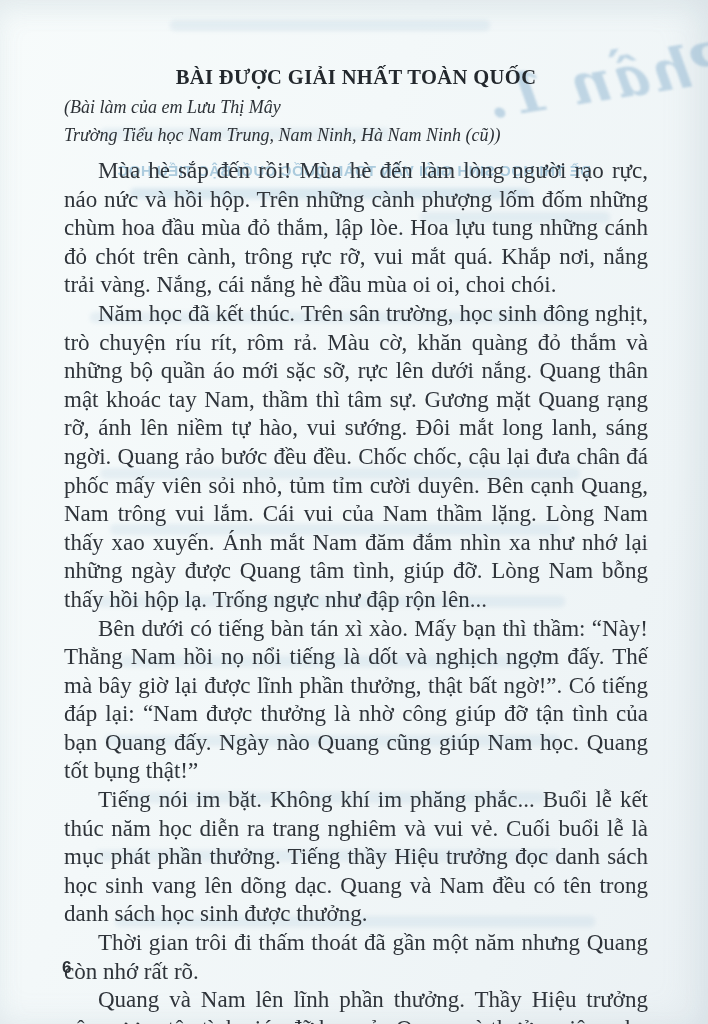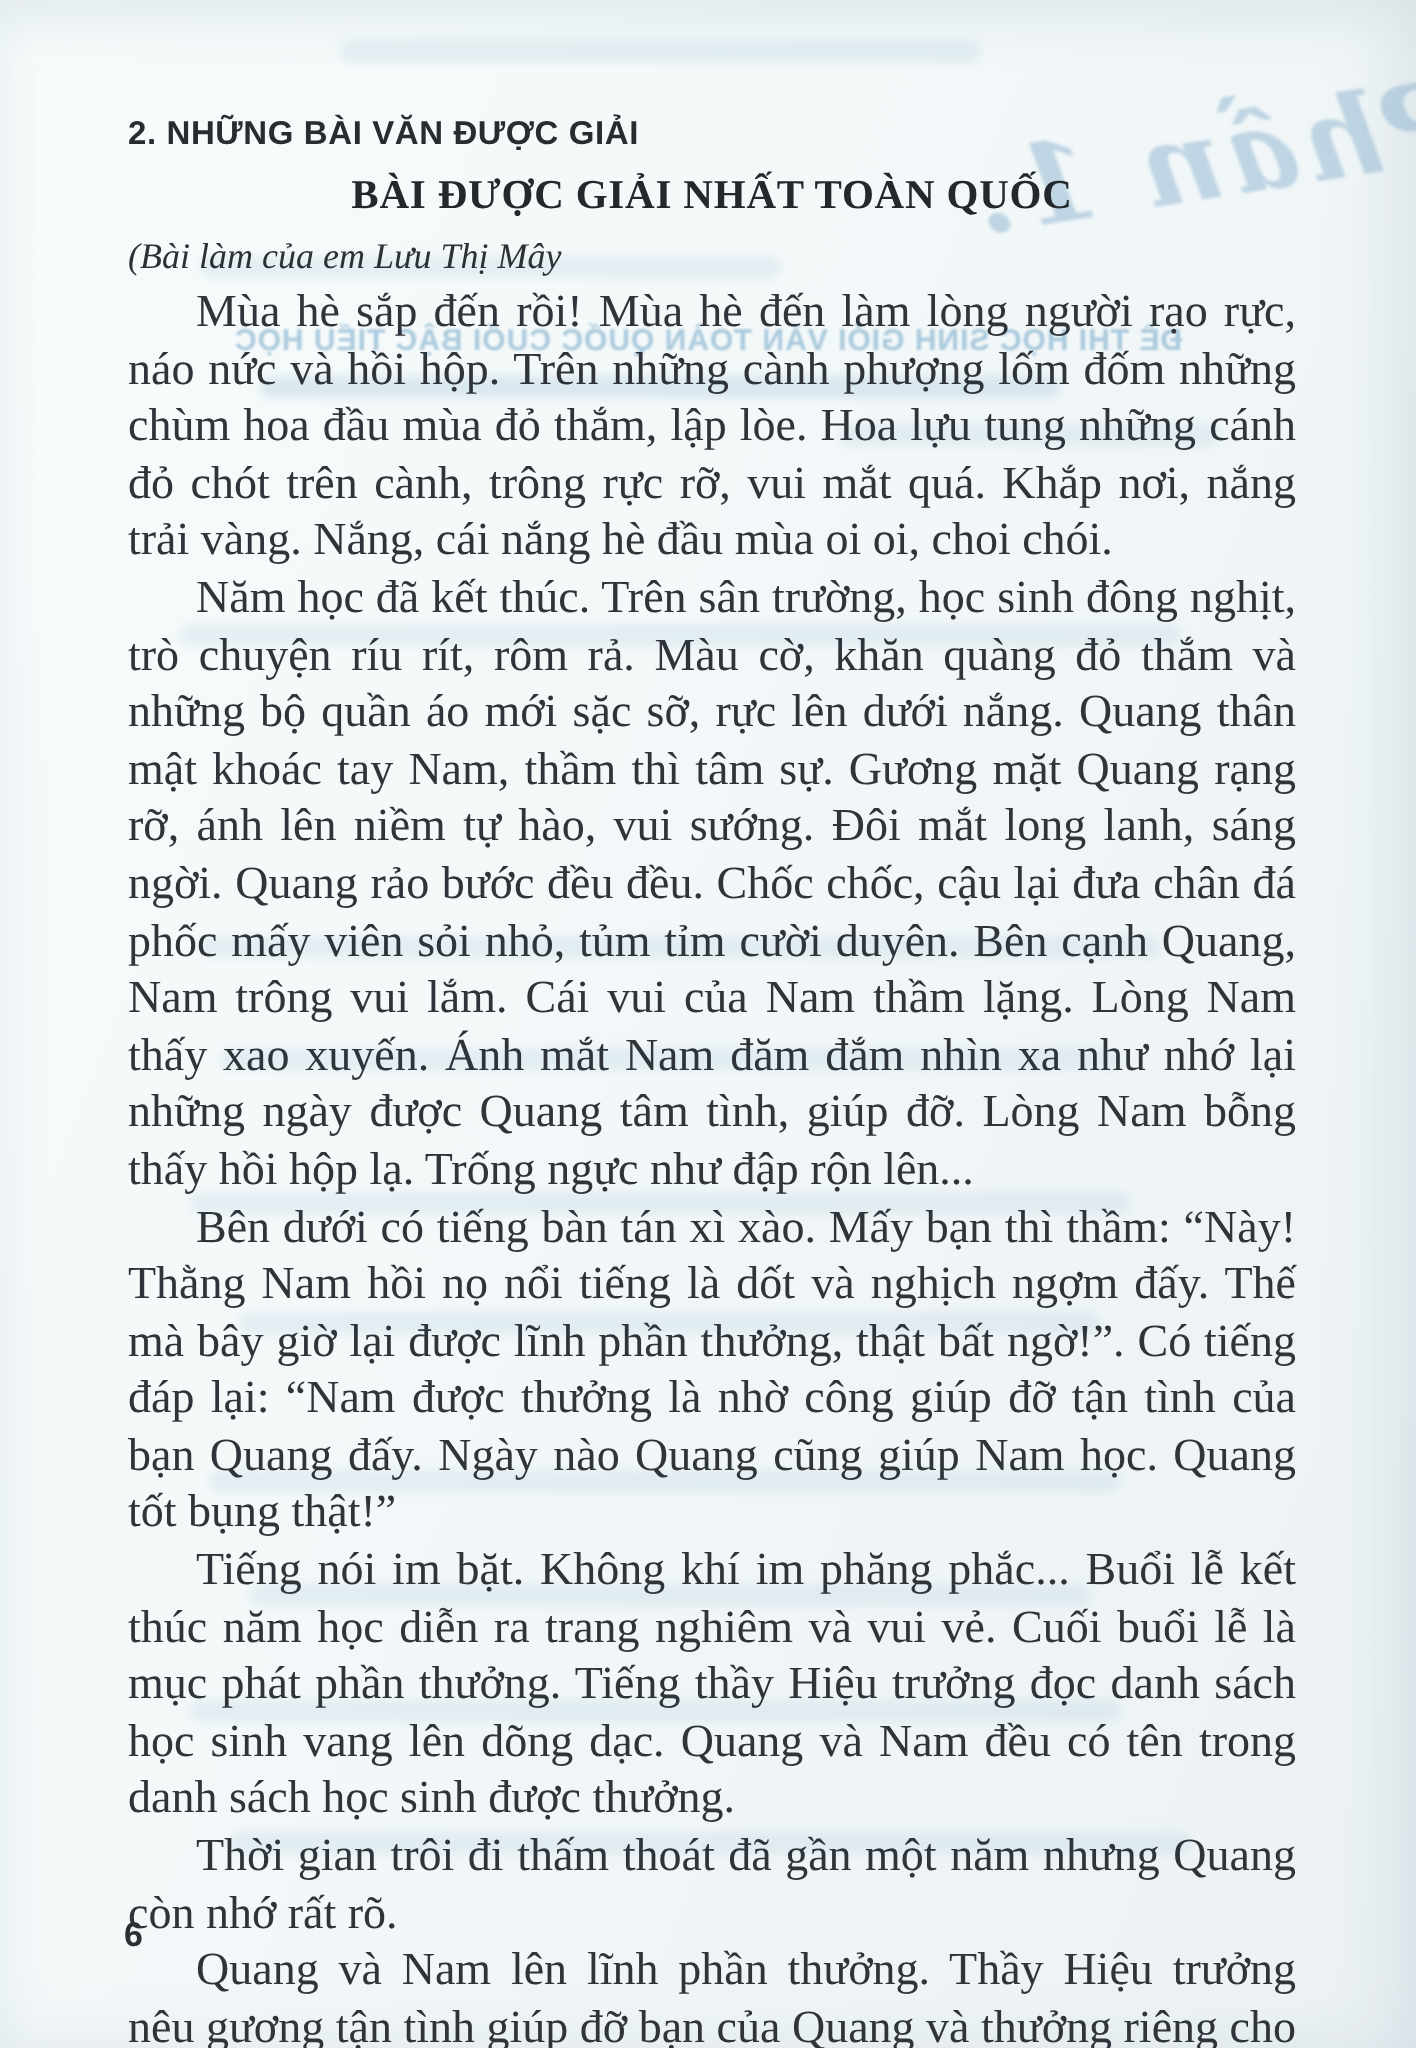--- a/index.html
+++ b/index.html
@@ -121,23 +121,23 @@
   <div class="strip" style="left:100px;top:468px;width:480px;"></div>
   <div class="strip" style="left:110px;top:524px;width:450px;"></div>
   <div class="strip" style="left:95px;top:596px;width:470px;"></div>
   <div class="strip" style="left:120px;top:656px;width:430px;"></div>
   <div class="strip" style="left:105px;top:735px;width:455px;"></div>
   <div class="strip" style="left:125px;top:792px;width:420px;"></div>
   <div class="strip" style="left:95px;top:850px;width:465px;"></div>
   <div class="strip" style="left:115px;top:916px;width:480px;"></div>
 
   <div class="content">
-    <h1 class="section-heading">2. NHỮNG BÀI VĂN ĐƯỢC GIẢI</h1>
     <h2 class="essay-title">BÀI ĐƯỢC GIẢI NHẤT TOÀN QUỐC</h2>
     <div class="byline">(Bài làm của em Lưu Thị Mây</div>
+    <div class="byline" style="margin-bottom:8px;">Trường Tiểu học Nam Trung, Nam Ninh, Hà Nam Ninh (cũ))</div>
 
     <div class="body-text">
       <p>Mùa hè sắp đến rồi! Mùa hè đến làm lòng người rạo rực, náo nức và hồi hộp. Trên những cành phượng lốm đốm những chùm hoa đầu mùa đỏ thắm, lập lòe. Hoa lựu tung những cánh đỏ chót trên cành, trông rực rỡ, vui mắt quá. Khắp nơi, nắng trải vàng. Nắng, cái nắng hè đầu mùa oi oi, choi chói.</p>
       <p>Năm học đã kết thúc. Trên sân trường, học sinh đông nghịt, trò chuyện ríu rít, rôm rả. Màu cờ, khăn quàng đỏ thắm và những bộ quần áo mới sặc sỡ, rực lên dưới nắng. Quang thân mật khoác tay Nam, thầm thì tâm sự. Gương mặt Quang rạng rỡ, ánh lên niềm tự hào, vui sướng. Đôi mắt long lanh, sáng ngời. Quang rảo bước đều đều. Chốc chốc, cậu lại đưa chân đá phốc mấy viên sỏi nhỏ, tủm tỉm cười duyên. Bên cạnh Quang, Nam trông vui lắm. Cái vui của Nam thầm lặng. Lòng Nam thấy xao xuyến. Ánh mắt Nam đăm đắm nhìn xa như nhớ lại những ngày được Quang tâm tình, giúp đỡ. Lòng Nam bỗng thấy hồi hộp lạ. Trống ngực như đập rộn lên...</p>
       <p>Bên dưới có tiếng bàn tán xì xào. Mấy bạn thì thầm: “Này! Thằng Nam hồi nọ nổi tiếng là dốt và nghịch ngợm đấy. Thế mà bây giờ lại được lĩnh phần thưởng, thật bất ngờ!”. Có tiếng đáp lại: “Nam được thưởng là nhờ công giúp đỡ tận tình của bạn Quang đấy. Ngày nào Quang cũng giúp Nam học. Quang tốt bụng thật!”</p>
       <p>Tiếng nói im bặt. Không khí im phăng phắc... Buổi lễ kết thúc năm học diễn ra trang nghiêm và vui vẻ. Cuối buổi lễ là mục phát phần thưởng. Tiếng thầy Hiệu trưởng đọc danh sách học sinh vang lên dõng dạc. Quang và Nam đều có tên trong danh sách học sinh được thưởng.</p>
       <p>Thời gian trôi đi thấm thoát đã gần một năm nhưng Quang còn nhớ rất rõ.</p>
       <p>Quang và Nam lên lĩnh phần thưởng. Thầy Hiệu trưởng nêu gương tận tình giúp đỡ bạn của Quang và thưởng riêng cho Quang một chiếc cặp rất đẹp. Quang đứng lặng người, mặt đỏ bừng, trống ngực đập dồn dập. Nhớ lại những ngày giúp Nam học tập thật vất vả và khó khăn nhưng cũng vô cùng vui sướng và tư hào...</p>
     </div>
   </div>

